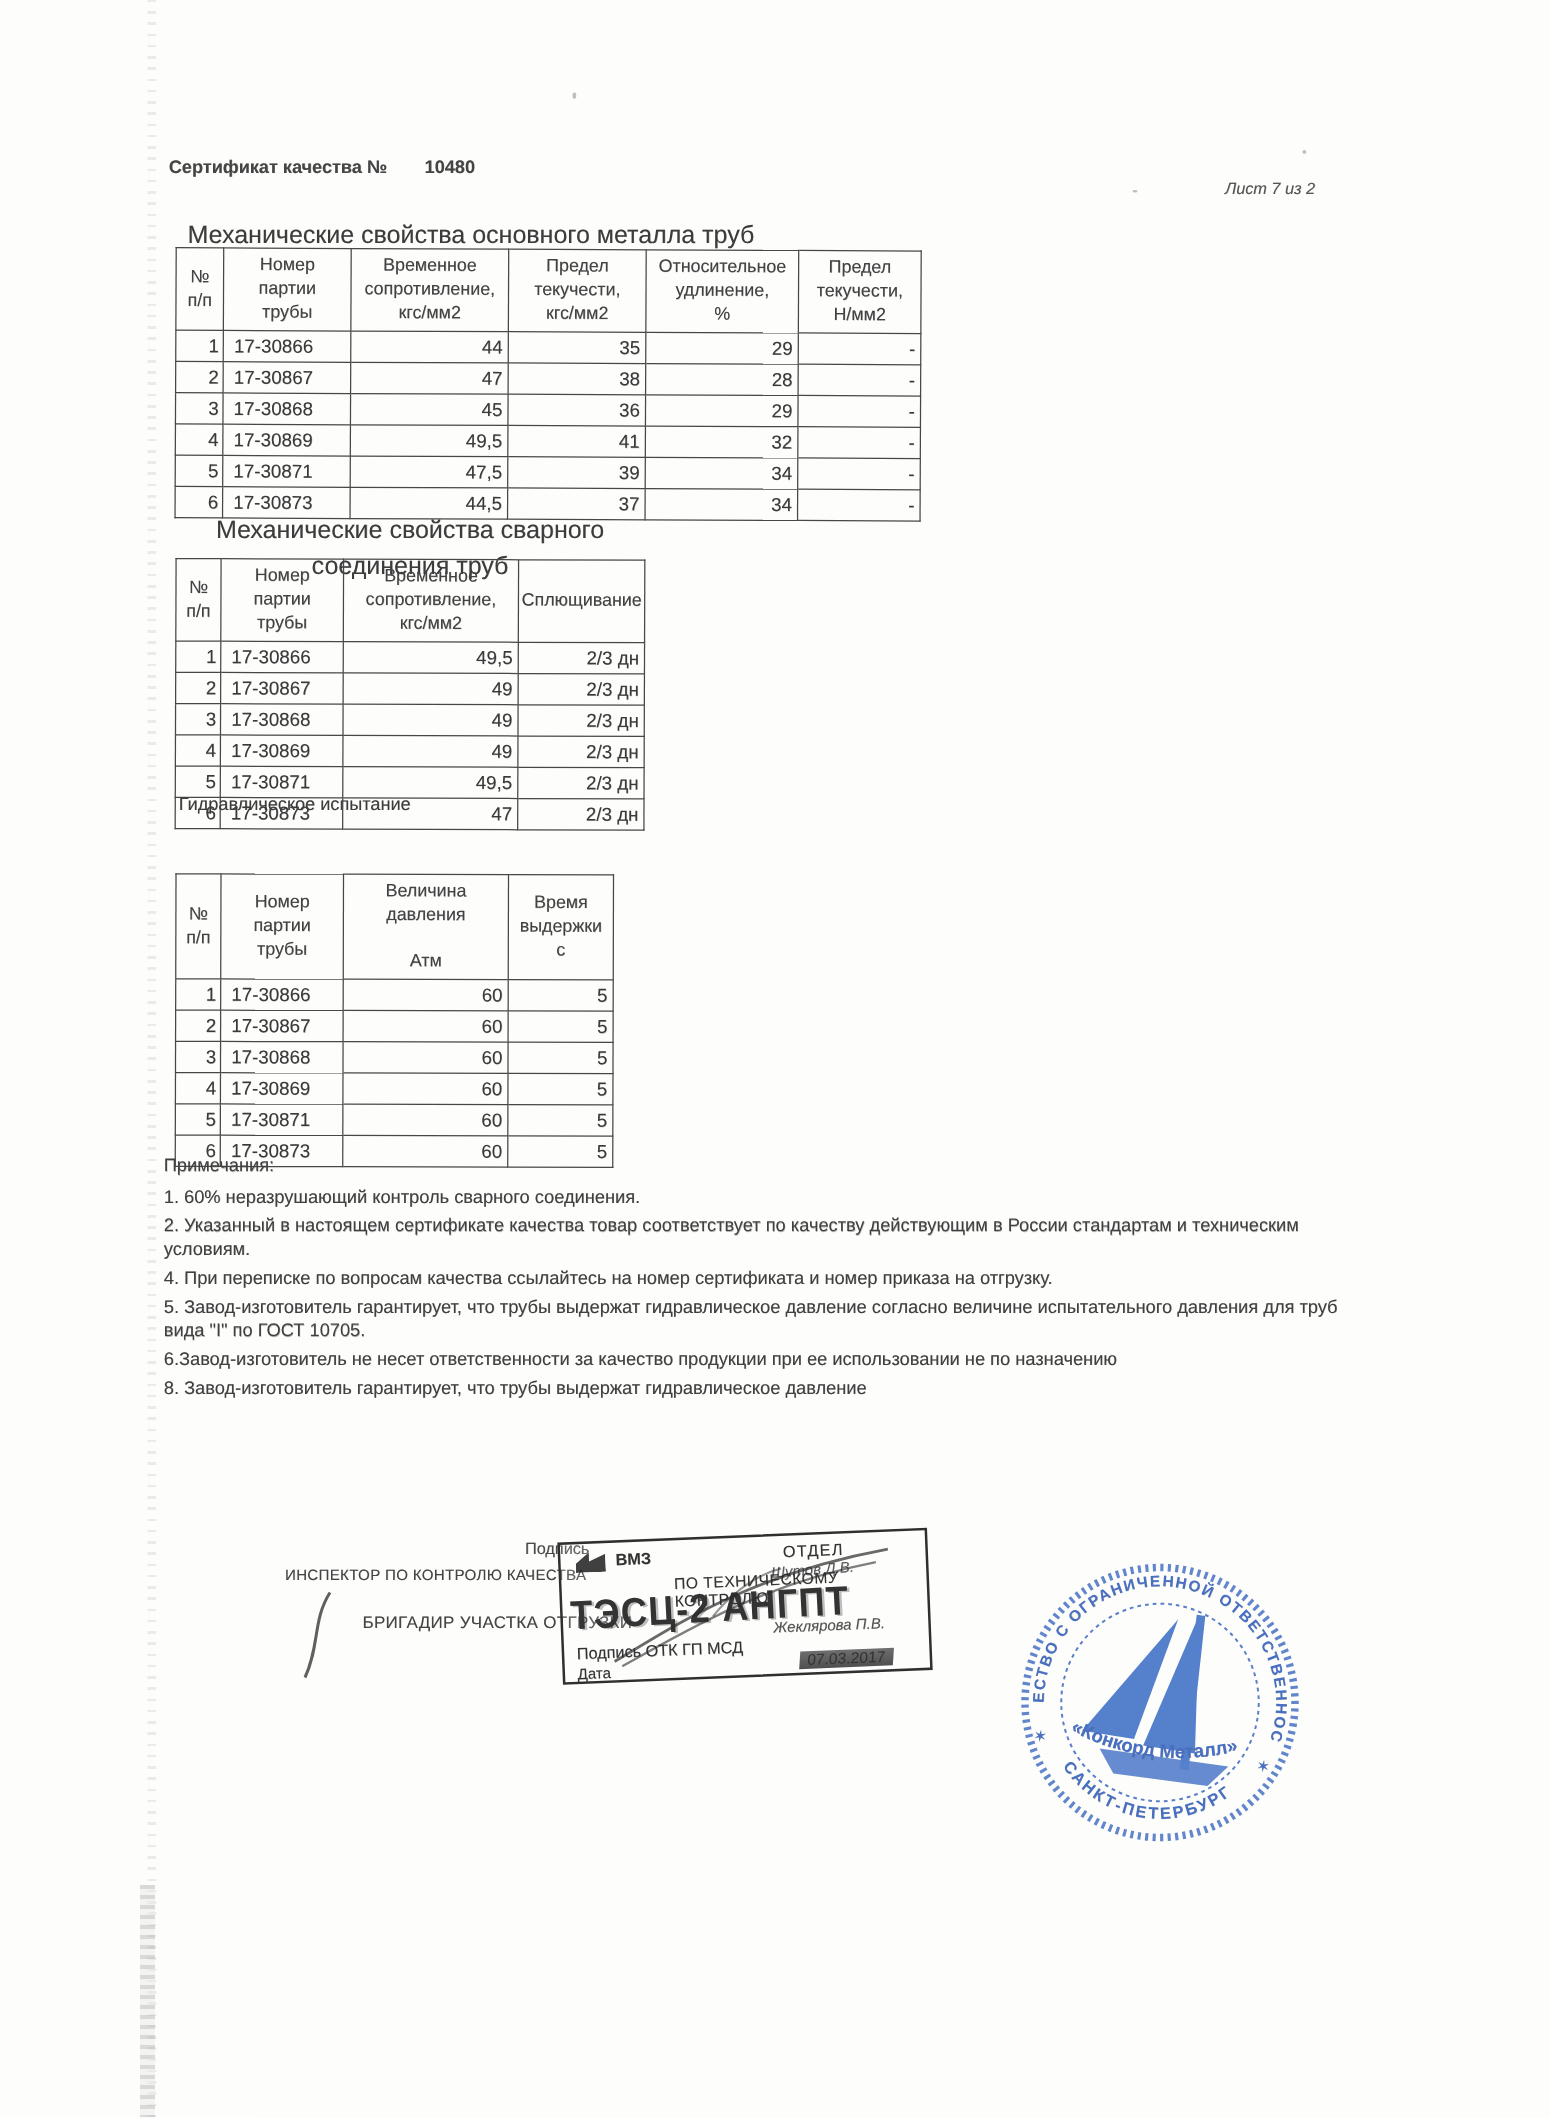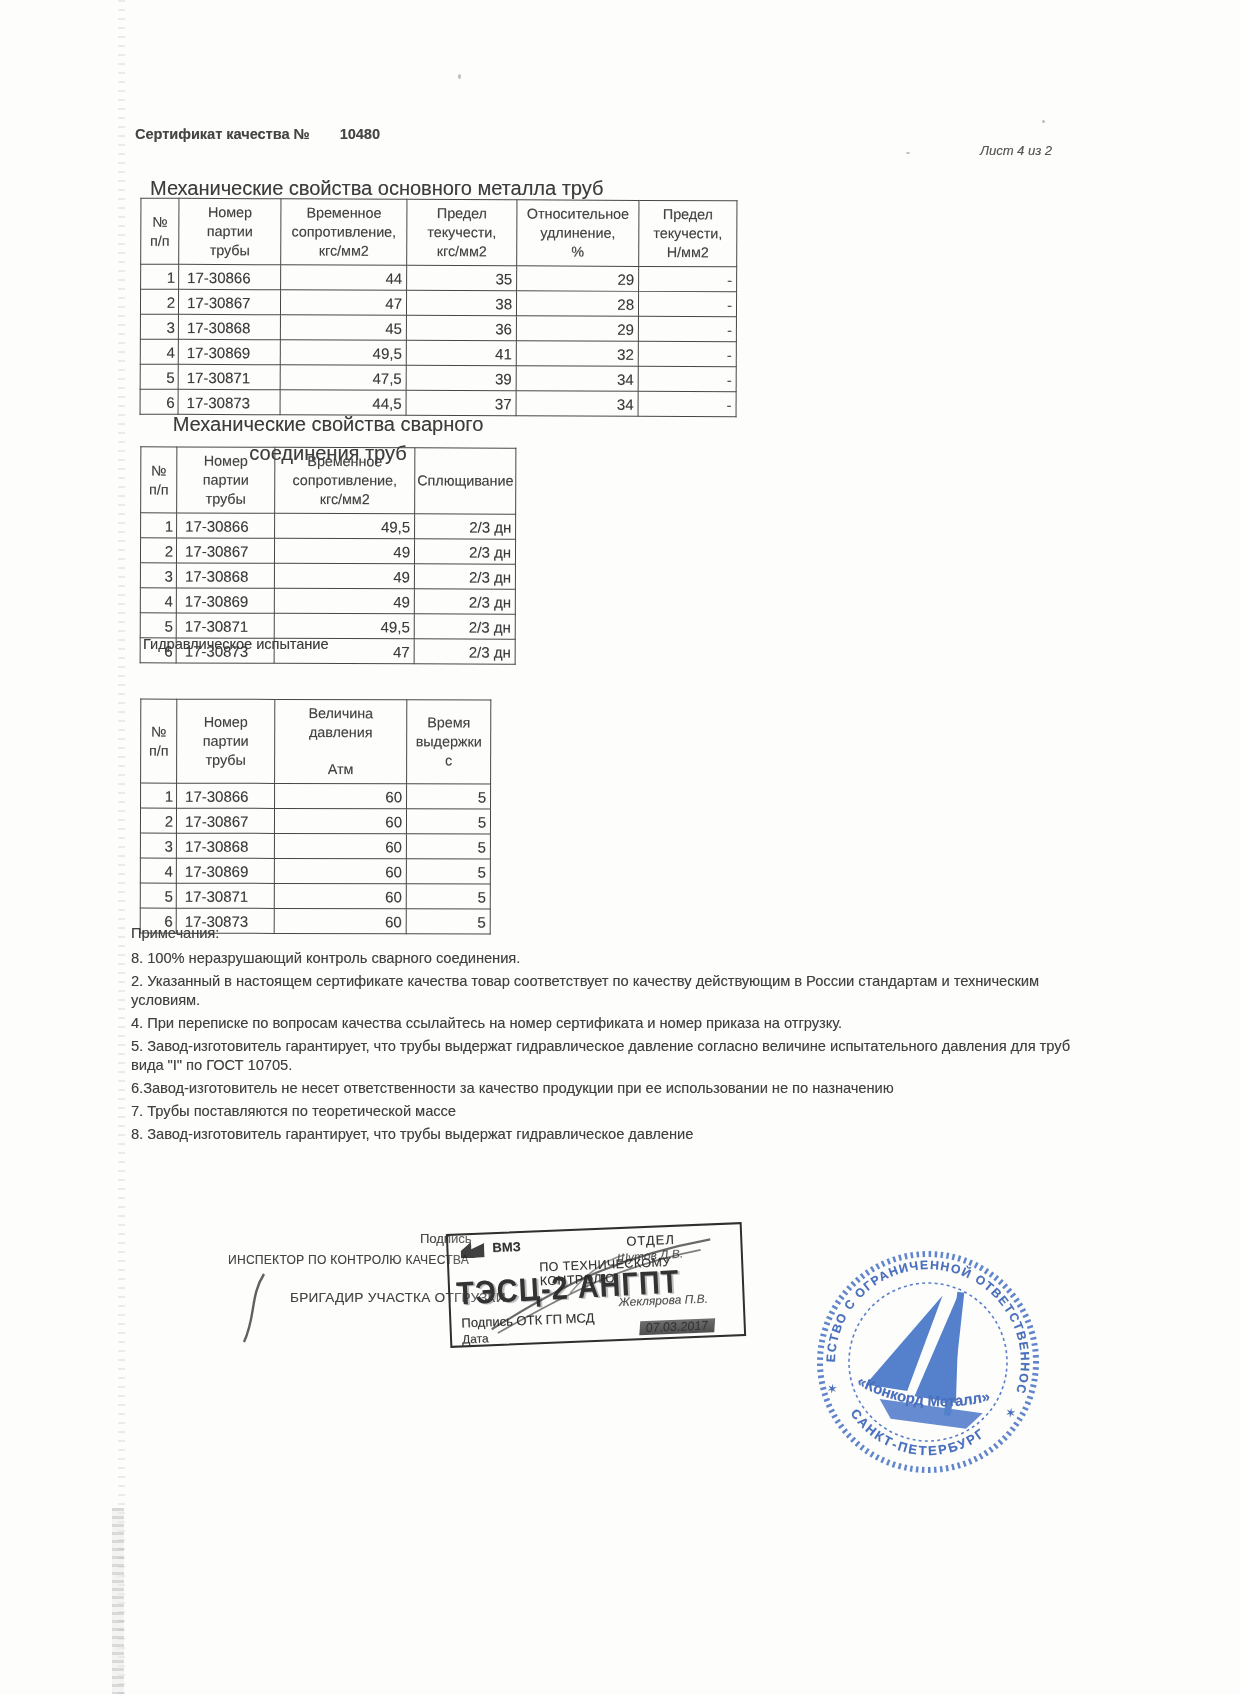--- a/index.html
+++ b/index.html
@@ -75,21 +75,21 @@
   <div class="edge-strip"></div>
   <div class="edge-strip2"></div>
   <div class="speck" style="left:458px;top:74px;width:3px;height:5px;"></div>
   <div class="speck" style="left:1042px;top:120px;width:3px;height:3px;"></div>
   <div class="speck" style="left:906px;top:152px;width:4px;height:2px;"></div>
 
   <div class="abs hdr-row">
     <span>Сертификат качества №</span>
     <span>10480</span>
   </div>
-  <div class="abs sheet-label">Лист 4 из 2</div>
+  <div class="abs sheet-label">Лист 7 из 2</div>
 
   <div class="abs sec-title title1">Механические свойства основного металла труб</div>
   <table class="abs t1">
     <colgroup>
         <col style="width:38px">
         <col style="width:102px">
         <col style="width:126px">
         <col style="width:110px">
         <col style="width:122px">
         <col style="width:98px">
@@ -281,26 +281,25 @@
       <td class="idx">6</td>
       <td class="batch">17-30873</td>
       <td class="num">60</td>
       <td class="num">5</td>
     </tr>
   </tbody>
     </table>
 
   <div class="abs notes">
     <div class="nt-title">Примечания:</div>
-    <div class="nt">8. 100% неразрушающий контроль сварного соединения.</div>
+    <div class="nt">1. 60% неразрушающий контроль сварного соединения.</div>
     <div class="nt">2. Указанный в настоящем сертификате качества товар    соответствует по качеству действующим в России стандартам и техническим условиям.</div>
     <div class="nt">4. При переписке по вопросам качества ссылайтесь на номер сертификата и номер приказа на отгрузку.</div>
     <div class="nt">5. Завод-изготовитель гарантирует, что трубы выдержат гидравлическое давление согласно величине испытательного давления для труб вида "I" по ГОСТ 10705.</div>
     <div class="nt">6.Завод-изготовитель не несет ответственности за качество продукции при ее использовании не по назначению</div>
-    <div class="nt">7. Трубы поставляются по теоретической массе</div>
     <div class="nt">8. Завод-изготовитель гарантирует, что трубы выдержат гидравлическое давление</div>
   </div>
 
   <div class="abs sig-podpis">Подпись</div>
   <div class="abs sig-inspector">ИНСПЕКТОР ПО КОНТРОЛЮ КАЧЕСТВА</div>
   <div class="abs sig-brigadir">БРИГАДИР УЧАСТКА ОТГРУЗКИ</div>
   <svg class="abs" style="left:240px;top:1272px;" width="34" height="74">
     <path d="M24 2 C 10 24, 16 44, 4 70" stroke="#2b2b2b" stroke-width="2.4" fill="none" opacity=".75"></path>
   </svg>
 

